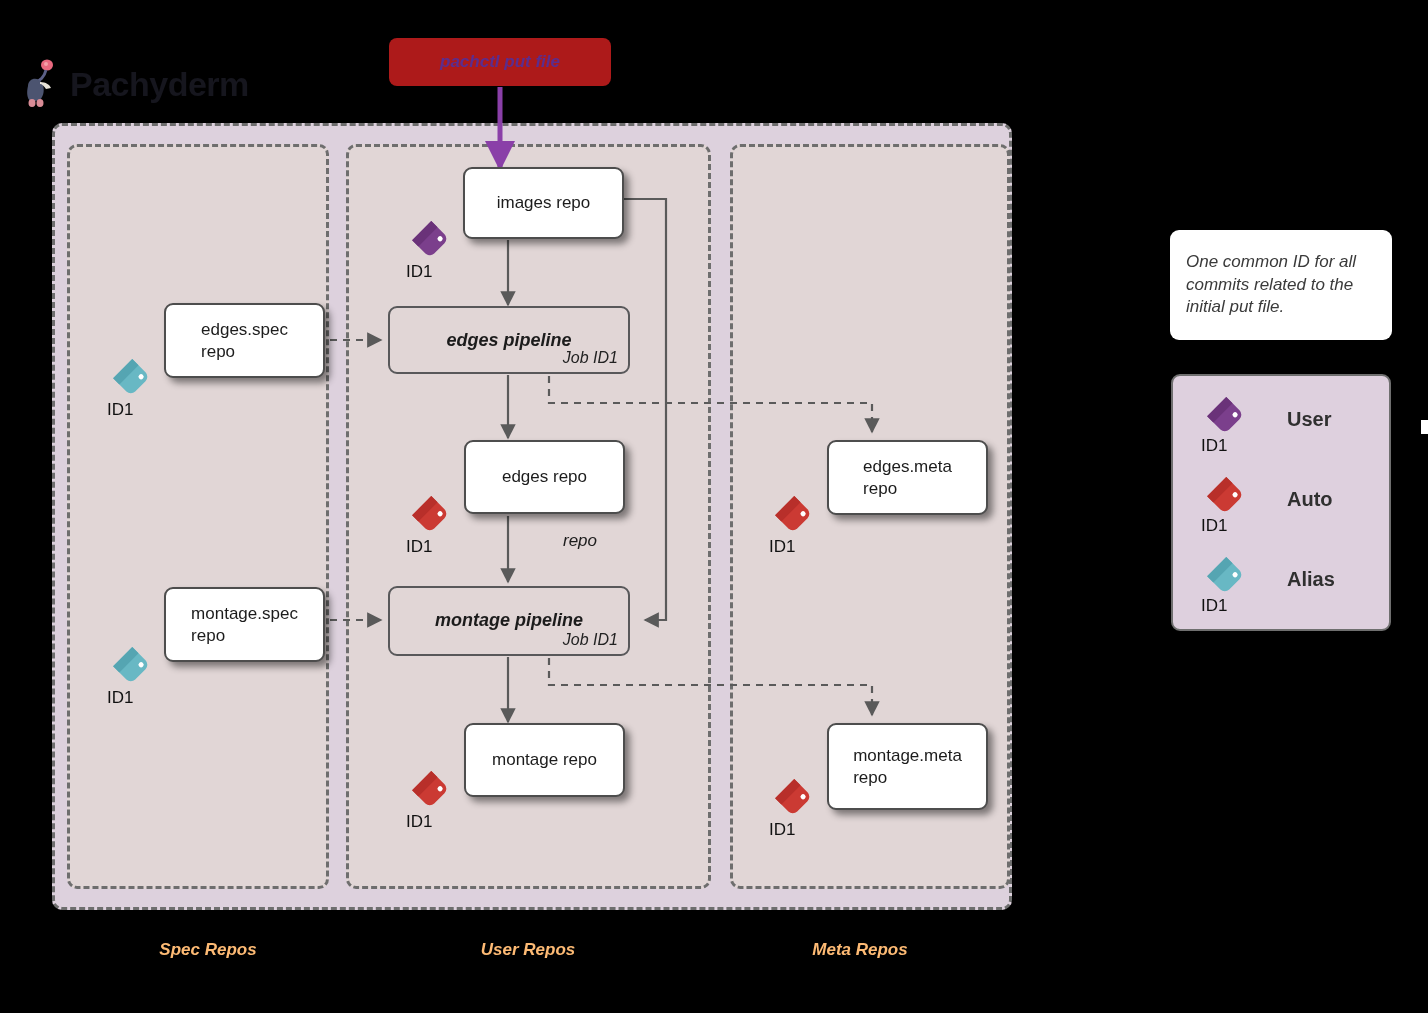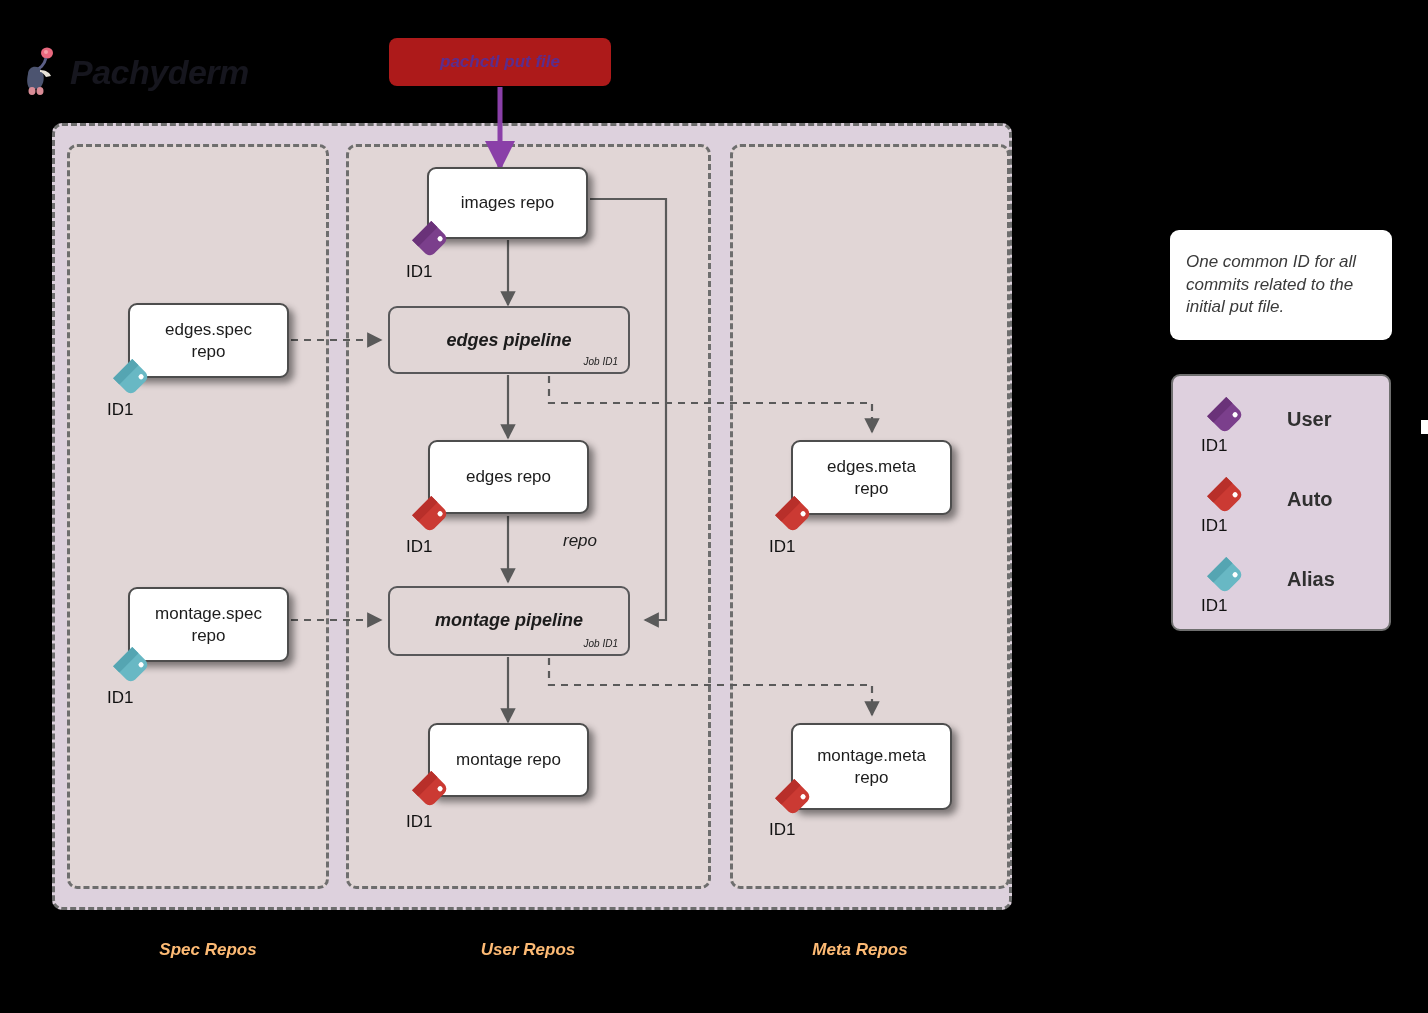--- a/index.html
+++ b/index.html
@@ -2,21 +2,21 @@
 <html><head>
 <meta charset="utf-8">
 <style>
   html,body{margin:0;padding:0;background:#000;}
   body{width:1428px;height:1013px;position:relative;overflow:hidden;
        font-family:"Liberation Sans","DejaVu Sans",sans-serif;}
 
   .abs{position:absolute;}
 
   
-  #logo{left:22px;top:44px;width:240px;height:56px;display:flex;align-items:center;gap:8px;font-style:italic;}
+  #logo{left:22px;top:56px;width:240px;height:56px;display:flex;align-items:center;gap:8px;}
   #logo .mark{width:40px;height:52px;position:relative;}
   #logo .wordmark{font-size:34px;font-weight:bold;color:#16161e;letter-spacing:-0.5px;}
 
   
   #cmd-box{left:389px;top:38px;width:222px;height:48px;background:#AD1A1A;
      border-radius:8px;display:flex;align-items:center;justify-content:center;
      color:#5B2D8E;font-style:italic;font-weight:bold;font-size:17px;}
 
   
   #outer{left:52px;top:123px;width:960px;height:787px;background:#DDD1DD;
@@ -24,28 +24,28 @@
 
   .column{position:absolute;top:144px;height:745px;background:#E1D6D6;
      border:3px dashed #6E6E6E;border-radius:10px;box-sizing:border-box;}
   #col-spec{left:67px;width:262px;}
   #col-user{left:346px;width:365px;}
   #col-meta{left:730px;width:280px;}
 
   
   .repo{position:absolute;background:#fff;border:2px solid #4d4d4d;border-radius:9px;
      box-shadow:5px 5px 7px rgba(0,0,0,.45);
-     display:flex;align-items:center;justify-content:center;text-align:center;
-     font-size:17px;color:#1c1c1c;line-height:1.28;padding:4px 10px;box-sizing:border-box;}
+     display:flex;align-items:center;justify-content:center;text-align:left;
+     font-size:17px;color:#1c1c1c;line-height:1.28;padding:4px 10px;box-sizing:border-box;margin-left:36px;}
 
   .pipeline{position:absolute;background:rgba(0,0,0,0);border:2px solid #58585a;
      border-radius:9px;box-sizing:border-box;font-style:italic;}
   .pipeline .title{position:absolute;left:0;right:0;top:22px;text-align:center;
      font-size:18px;font-weight:bold;color:#1c1c1c;}
-  .pipeline .job{position:absolute;right:10px;bottom:5px;font-size:10px;color:#222;margin-top:28px;}
+  .pipeline .job{position:absolute;right:10px;bottom:5px;font-size:16px;color:#222;margin-top:28px;}
 
   
   .tagwrap{position:absolute;width:56px;height:74px;}
   .tagwrap svg{display:block;}
   .tagwrap .idlabel{position:absolute;left:2px;top:50px;font-size:17px;color:#111;}
 
   
   .conn{position:absolute;pointer-events:none;}
 
   

